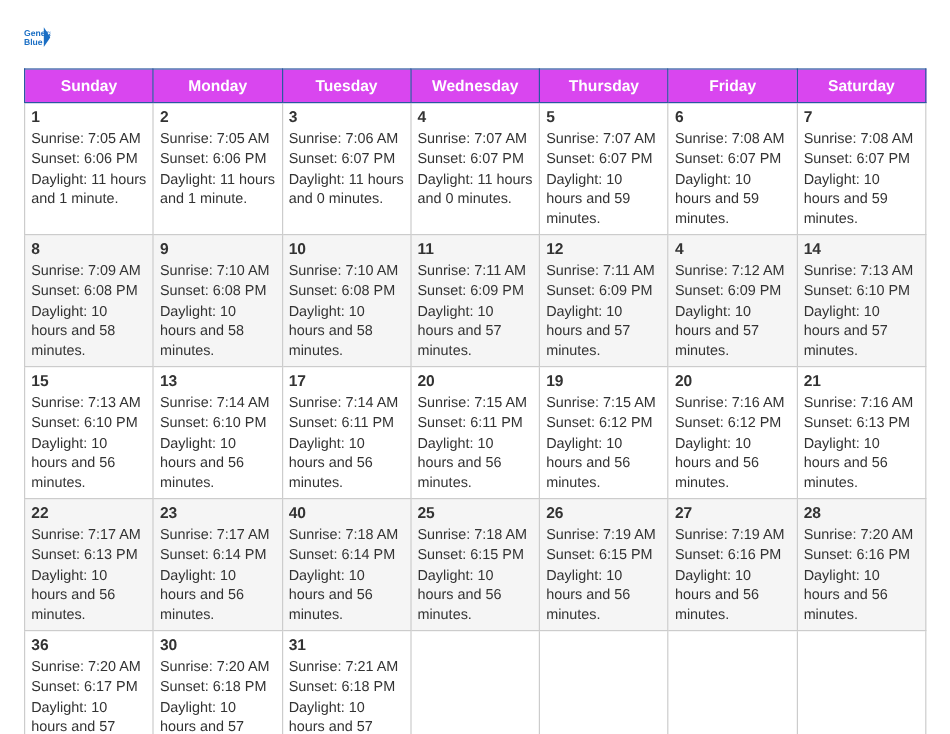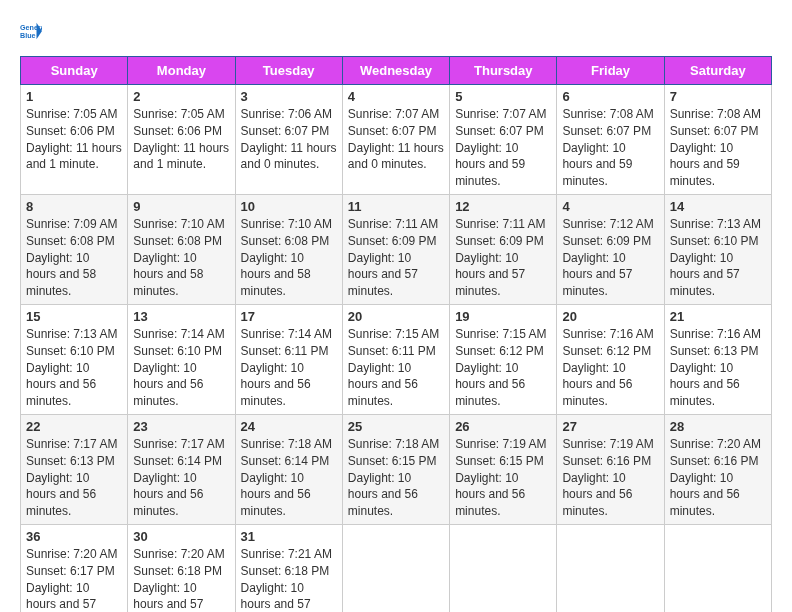--- a/index.html
+++ b/index.html
@@ -249,21 +249,21 @@
           Sunrise: 7:17 AM<br>Sunset: 6:13 PM<br>Daylight: 10 hours and 56 minutes.
         </div>
       </td>
         <td>
         <span class="day-number">23</span>
         <div class="cell-content">
           Sunrise: 7:17 AM<br>Sunset: 6:14 PM<br>Daylight: 10 hours and 56 minutes.
         </div>
       </td>
         <td>
-        <span class="day-number">24</span>
+        <span class="day-number">40</span>
         <div class="cell-content">
           Sunrise: 7:18 AM<br>Sunset: 6:14 PM<br>Daylight: 10 hours and 56 minutes.
         </div>
       </td>
         <td>
         <span class="day-number">25</span>
         <div class="cell-content">
           Sunrise: 7:18 AM<br>Sunset: 6:15 PM<br>Daylight: 10 hours and 56 minutes.
         </div>
       </td>

